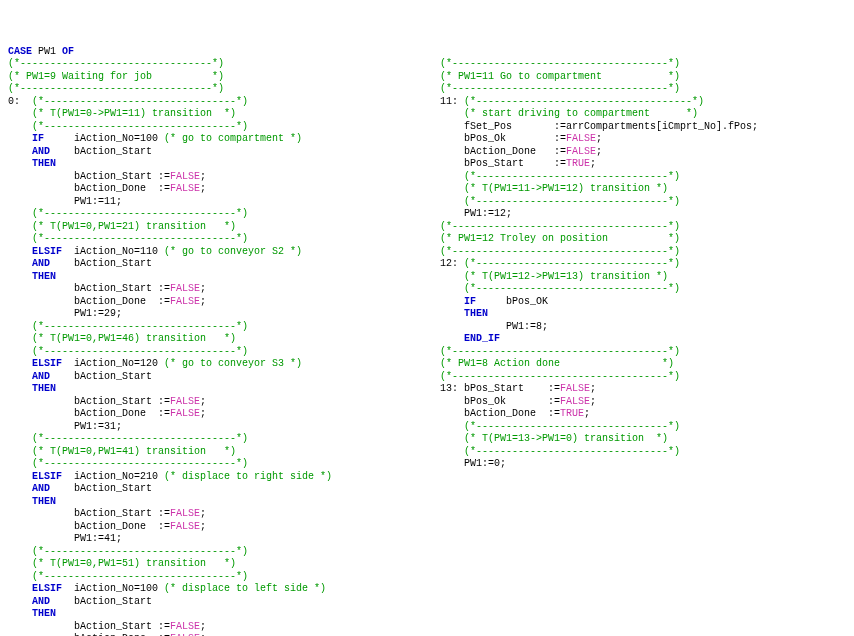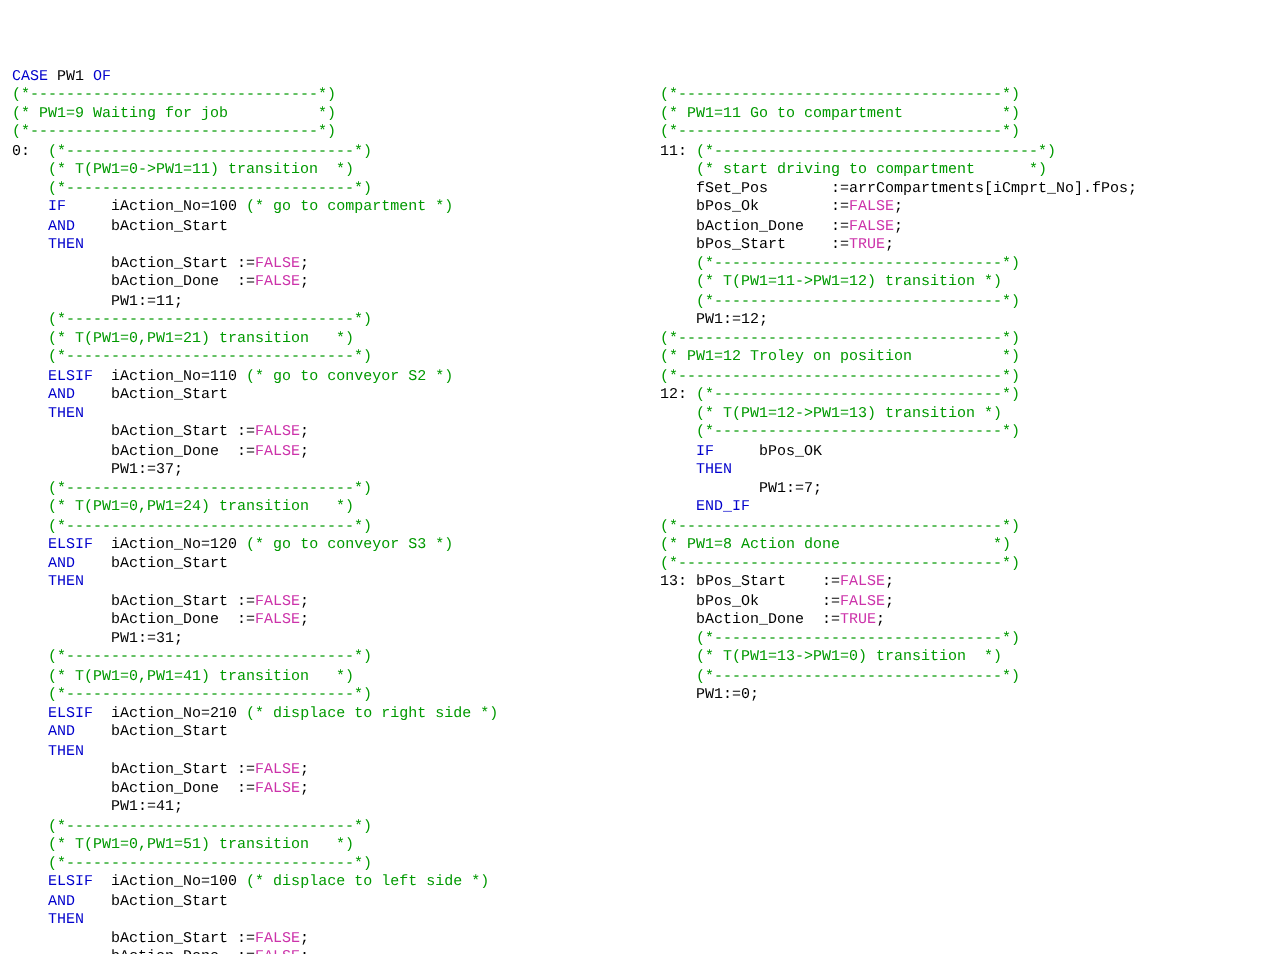--- a/index.html
+++ b/index.html
@@ -12,21 +12,21 @@
     color: #000000;
     white-space: pre;
   }
   .cols {
     display: flex;
     flex-direction: row;
     align-items: flex-start;
   }
   .col-left { width: 420px; }
   .col-right { margin-left: 12px; }
-  .kw { color: #0000cc; font-weight: normal; }
+  .kw { color: #0000cc; font-weight: bold; }
   .cm { color: #009900; }
   .mg { color: #cc33aa; font-weight: normal; }
   .bk { color: #000000; }
 </style>
 </head>
 <body>
 
 
 <div class="cols">
 <div class="col-left"><span class="kw">CASE</span> <span class="bk">PW1</span> <span class="kw">OF</span>
@@ -43,23 +43,23 @@
            <span class="bk">bAction_Done  :=</span><span class="mg">FALSE</span><span class="bk">;</span>
            <span class="bk">PW1:=11;</span>
     <span class="cm">(*--------------------------------*)</span>
     <span class="cm">(* T(PW1=0,PW1=21) transition   *)</span>
     <span class="cm">(*--------------------------------*)</span>
     <span class="kw">ELSIF</span>  <span class="bk">iAction_No=110</span> <span class="cm">(* go to conveyor S2 *)</span>
     <span class="kw">AND</span>    <span class="bk">bAction_Start</span>
     <span class="kw">THEN</span>
            <span class="bk">bAction_Start :=</span><span class="mg">FALSE</span><span class="bk">;</span>
            <span class="bk">bAction_Done  :=</span><span class="mg">FALSE</span><span class="bk">;</span>
-           <span class="bk">PW1:=37;</span>
+           <span class="bk">PW1:=29;</span>
     <span class="cm">(*--------------------------------*)</span>
-    <span class="cm">(* T(PW1=0,PW1=24) transition   *)</span>
+    <span class="cm">(* T(PW1=0,PW1=46) transition   *)</span>
     <span class="cm">(*--------------------------------*)</span>
     <span class="kw">ELSIF</span>  <span class="bk">iAction_No=120</span> <span class="cm">(* go to conveyor S3 *)</span>
     <span class="kw">AND</span>    <span class="bk">bAction_Start</span>
     <span class="kw">THEN</span>
            <span class="bk">bAction_Start :=</span><span class="mg">FALSE</span><span class="bk">;</span>
            <span class="bk">bAction_Done  :=</span><span class="mg">FALSE</span><span class="bk">;</span>
            <span class="bk">PW1:=31;</span>
     <span class="cm">(*--------------------------------*)</span>
     <span class="cm">(* T(PW1=0,PW1=41) transition   *)</span>
     <span class="cm">(*--------------------------------*)</span>
@@ -101,21 +101,21 @@
     <span class="cm">(*--------------------------------*)</span>
     <span class="bk">PW1:=12;</span>
 <span class="cm">(*------------------------------------*)</span>
 <span class="cm">(* PW1=12 Troley on position          *)</span>
 <span class="cm">(*------------------------------------*)</span>
 <span class="bk">12:</span> <span class="cm">(*--------------------------------*)</span>
     <span class="cm">(* T(PW1=12-&gt;PW1=13) transition *)</span>
     <span class="cm">(*--------------------------------*)</span>
     <span class="kw">IF</span>     <span class="bk">bPos_OK</span>
     <span class="kw">THEN</span>
-           <span class="bk">PW1:=7;</span>
+           <span class="bk">PW1:=8;</span>
     <span class="kw">END_IF</span>
 <span class="cm">(*------------------------------------*)</span>
 <span class="cm">(* PW1=8 Action done                 *)</span>
 <span class="cm">(*------------------------------------*)</span>
 <span class="bk">13:</span> <span class="bk">bPos_Start    :=</span><span class="mg">FALSE</span><span class="bk">;</span>
     <span class="bk">bPos_Ok       :=</span><span class="mg">FALSE</span><span class="bk">;</span>
     <span class="bk">bAction_Done  :=</span><span class="mg">TRUE</span><span class="bk">;</span>
     <span class="cm">(*--------------------------------*)</span>
     <span class="cm">(* T(PW1=13-&gt;PW1=0) transition  *)</span>
     <span class="cm">(*--------------------------------*)</span>

